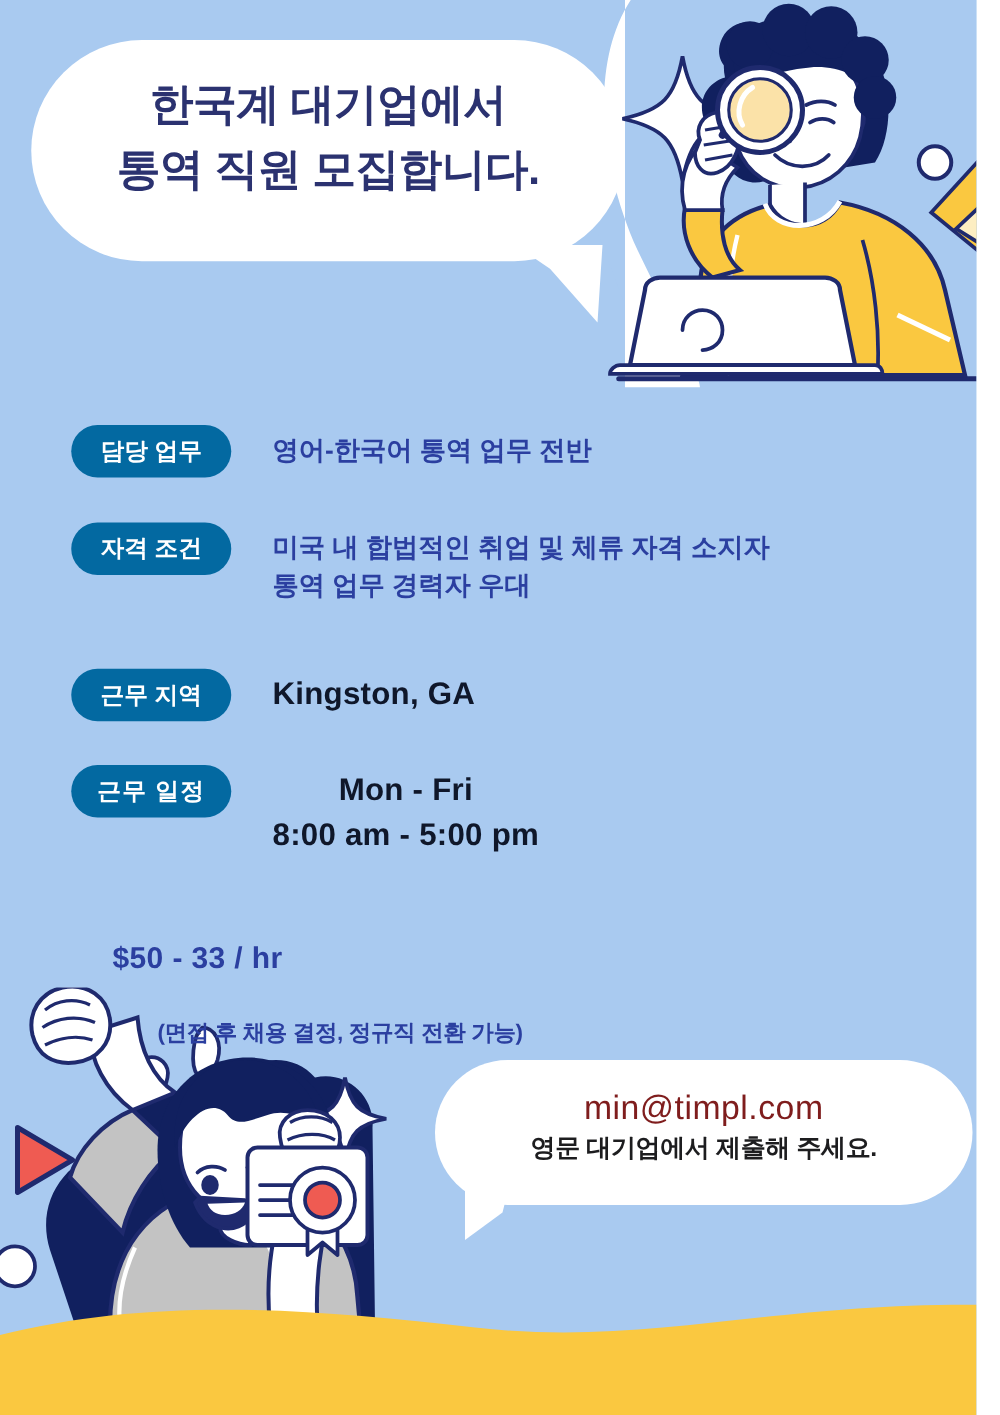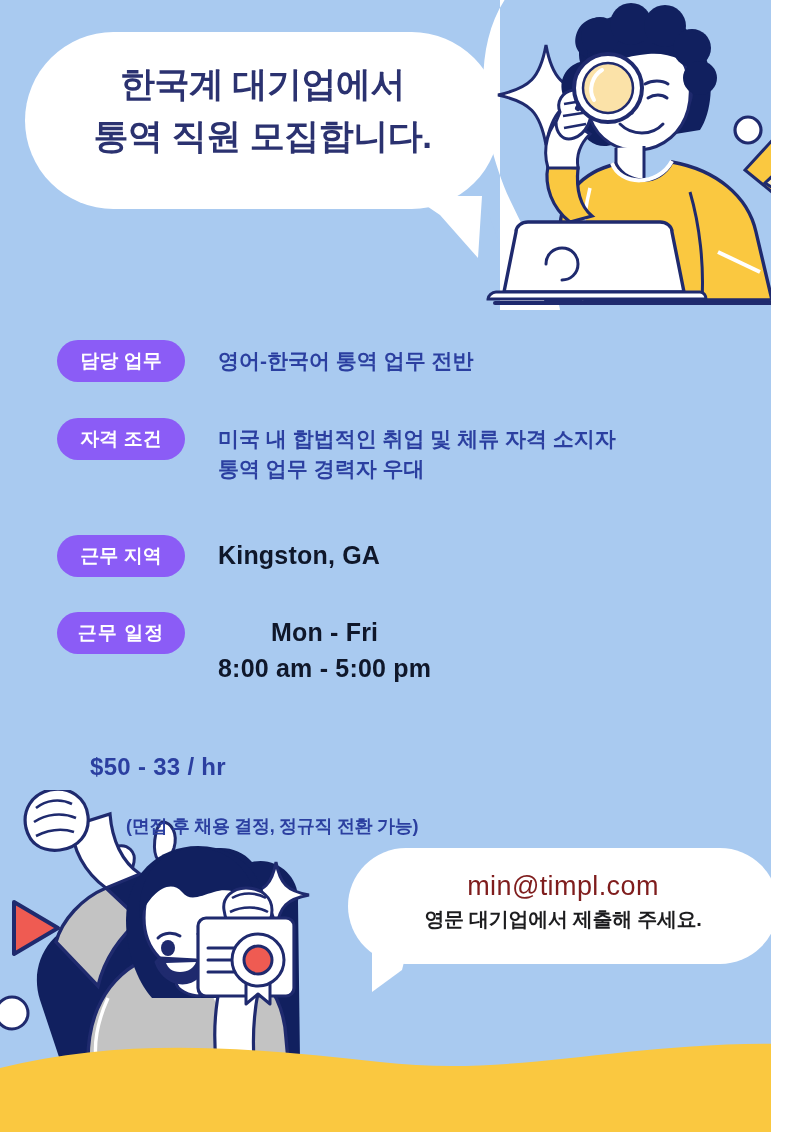--- a/index.html
+++ b/index.html
@@ -9,20 +9,21 @@
   }
   body {
     font-family: "Liberation Sans", "DejaVu Sans", sans-serif;
   }
   #poster {
     position: relative;
     width: 771px;
     height: 1132px;
     overflow: hidden;
     background: #a9caf0;
+    padding-left: 10px;
   }
   
   .art {
     position: absolute;
     left: 0; top: 0;
     width: 800px;
     height: 1132px;
     pointer-events: none;
   }
   
@@ -62,21 +63,21 @@
     position: absolute;
     left: 57px;
     display: flex;
     align-items: flex-start;
   }
   .pill {
     flex: 0 0 auto;
     width: 128px;
     height: 42px;
     border-radius: 21px;
-    background: #8b5cf6;
+    background: #0369a1;
     color: #ffffff;
     font-size: 19px;
     font-weight: 700;
     display: flex;
     align-items: center;
     justify-content: center;
     letter-spacing: 0px;
     box-sizing: border-box;
   }
   .pill.wide-gap { letter-spacing: 1px; }

